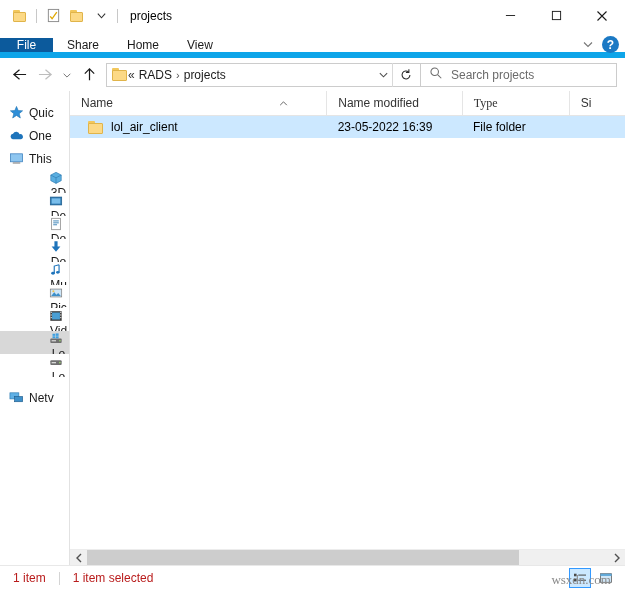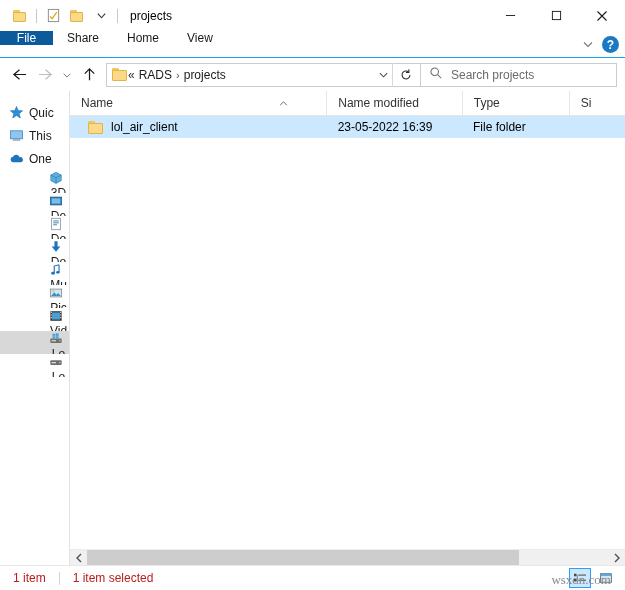--- a/index.html
+++ b/index.html
@@ -63,23 +63,23 @@
     background: #fcd986;
     border: 1px solid #e0b44a;
     border-radius: 1px;
   }
   .folder.sm { width: 14px; height: 12px; }
   .folder.sm .body { width: 13px; height: 10px; }
 
   
   .ribbon {
     height: 27px; flex: 0 0 27px;
-    display: flex; align-items: flex-start;
-    background: #ffffff;
-    border-bottom: 1px solid #0ea5e9;
+    display: flex; align-items: flex-end;
+    background: #ffffff;
+    border-bottom: 6px solid #0ea5e9;
     position: relative;
   }
   .tab-file {
     width: 53px;
     background: #0c5a9c;
     color: #ffffff;
     font-size: 12px;
     display: flex; align-items: center; justify-content: center;
   }
   .tab-item {
@@ -188,21 +188,21 @@
   .col {
     font-size: 12px; color: #333333;
     height: 25px; display: flex; align-items: center;
     padding-left: 11px;
     border-left: 1px solid #e5e5e5;
     overflow: hidden; white-space: nowrap;
   }
   .col:first-child { border-left: none; }
   .col-name { width: 277px; }
   .col-date { width: 146px; }
-  .col-type { width: 115px; }
+  .col-type { width: 115px; font-family: Liberation Serif, serif; }
   .col-size { width: 60px; }
   .sort-caret {
     position: absolute; left: 209px; top: 1px;
     width: 9px; height: 5px;
   }
 
   .filelist { flex: 1 1 auto; position: relative; }
   .row {
     height: 22px; display: flex; align-items: center;
     background: #cce8ff;
@@ -401,34 +401,34 @@
           <svg width="15" height="15" viewBox="0 0 16 16">
               <path d="M8 1.5 L9.8 5.9 L14.5 6.2 L10.9 9.2 L12.1 13.8 L8 11.2 L3.9 13.8 L5.1 9.2 L1.5 6.2 L6.2 5.9 Z" fill="#2f8fd8" stroke="#1a6fae" stroke-width="0.6"></path>
             </svg>
         </span>
         <span class="tree-label">Quic</span>
       </div>
 
       <div class="tree-item lvl0">
         <span class="tree-ico">
           <svg width="15" height="15" viewBox="0 0 16 16">
+              <path d="M4 12 A3 3 0 0 1 4.3 6.1 A3.8 3.8 0 0 1 11.3 6.6 A2.7 2.7 0 0 1 12.8 12 Z" fill="#1e74bb"></path>
+            </svg>
+        </span>
+        <span class="tree-label">One</span>
+      </div>
+
+      <div class="tree-item lvl0">
+        <span class="tree-ico">
+          <svg width="15" height="15" viewBox="0 0 16 16">
             <rect x="1.5" y="3" width="13" height="8.5" fill="#8ec6f0" stroke="#3b7fbd" stroke-width="0.8"></rect>
             <rect x="4" y="12.3" width="8" height="1" fill="#6d6d6d"></rect>
           </svg>
         </span>
         <span class="tree-label">This</span>
-      </div>
-
-      <div class="tree-item lvl0">
-        <span class="tree-ico">
-          <svg width="15" height="15" viewBox="0 0 16 16">
-              <path d="M4 12 A3 3 0 0 1 4.3 6.1 A3.8 3.8 0 0 1 11.3 6.6 A2.7 2.7 0 0 1 12.8 12 Z" fill="#1e74bb"></path>
-            </svg>
-        </span>
-        <span class="tree-label">One</span>
       </div>
 
       <div class="tree-item lvl1">
         <span class="tree-ico">
           <svg width="14" height="14" viewBox="0 0 16 16">
             <path d="M8 1.5 L14 4.6 L14 11 L8 14.2 L2 11 L2 4.6 Z" fill="#5aaee0" stroke="#2b78b0" stroke-width="0.7"></path>
             <path d="M2 4.6 L8 7.8 L14 4.6 M8 7.8 L8 14.2" fill="none" stroke="#2b78b0" stroke-width="0.7"></path>
           </svg>
         </span>
         <span class="tree-label">3D</span>
@@ -522,20 +522,29 @@
         <span class="tree-ico">
           <svg width="14" height="14" viewBox="0 0 16 16">
             <rect x="1.5" y="6" width="13" height="5.4" rx="1.2" fill="#6f6f6f"></rect>
             <rect x="3" y="8" width="5" height="1.5" fill="#d8d8d8"></rect>
             <circle cx="12.4" cy="8.7" r="0.9" fill="#9ee06a"></circle>
           </svg>
         </span>
         <span class="tree-label">Lo</span>
       </div>
 
+      <div class="tree-item lvl0" style="margin-top:9px;">
+        <span class="tree-ico">
+          <svg width="15" height="15" viewBox="0 0 16 16">
+            <rect x="1" y="3" width="9.5" height="6.5" fill="#5fb0e5" stroke="#2b78b0" stroke-width="0.7"></rect>
+            <rect x="6" y="7" width="8.5" height="5.5" fill="#3d8fc9" stroke="#1d5c8c" stroke-width="0.7"></rect>
+          </svg>
+        </span>
+        <span class="tree-label">Netv</span>
+      </div>
 
     </div>
 
     <div class="content">
 
       <div class="colheader">
         <div class="col col-name">Name</div>
         <div class="col col-date">Name modified</div>
         <div class="col col-type">Type</div>
         <div class="col col-size">Si</div>

